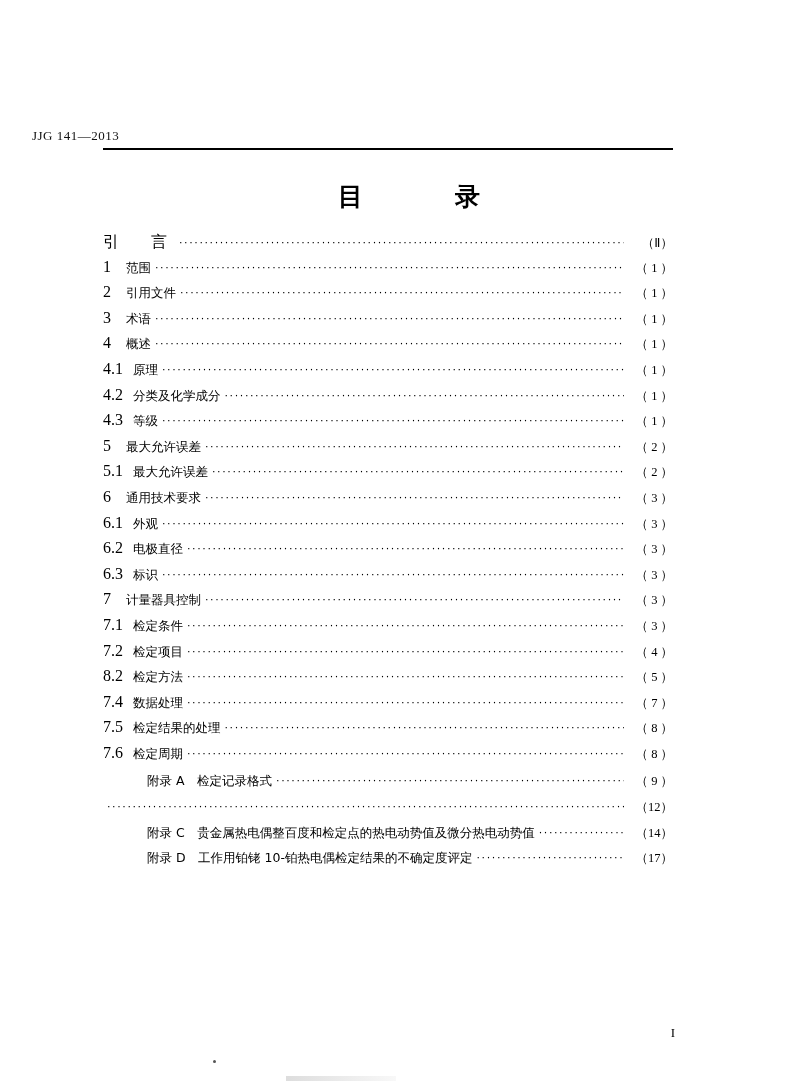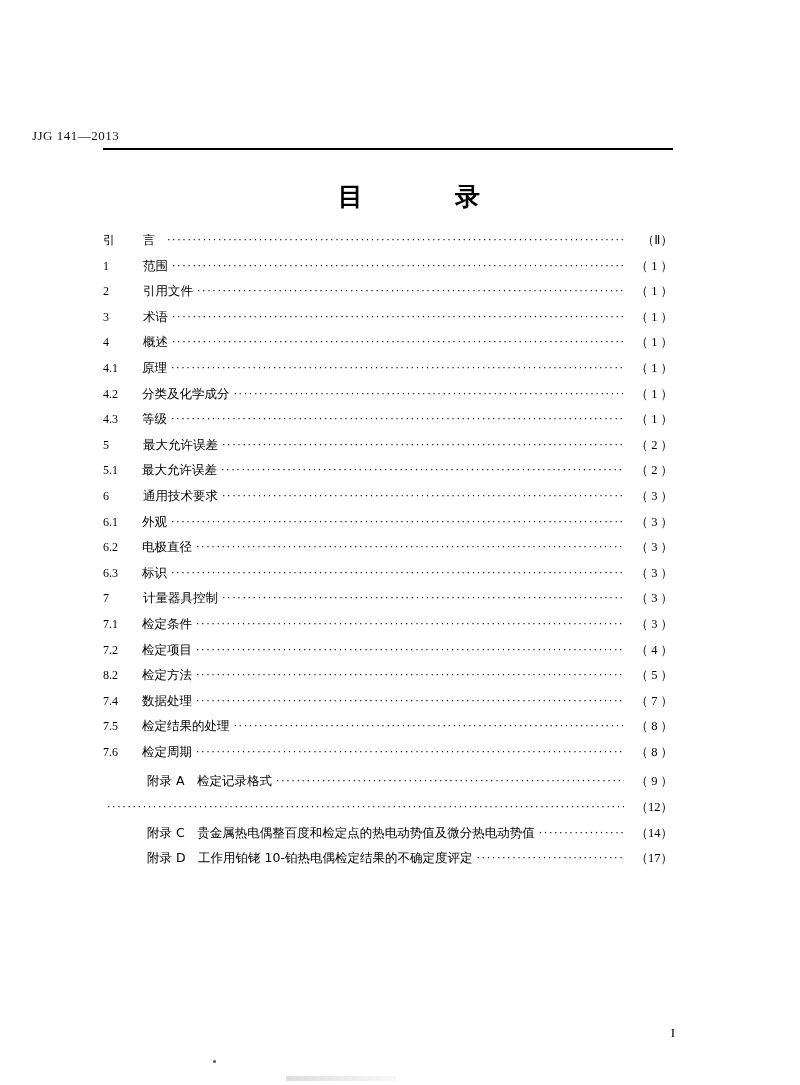--- a/index.html
+++ b/index.html
@@ -59,21 +59,21 @@
     align-items: baseline;
     height: 25.6px;
     font-size: 12.5px;
     font-family: "DejaVu Sans", sans-serif;
     color: #000;
     white-space: nowrap;
   }
   .toc-num {
     flex: 0 0 auto;
     font-family: "Liberation Serif", serif;
-    font-size: 12px;
+    font-size: 16px;
   }
   .toc-label {
     flex: 0 0 auto;
     font-family: "DejaVu Sans", sans-serif;
     font-size: 12.5px;
   }
   .toc-leader {
     flex: 1 1 auto;
     overflow: hidden;
     margin: 0 3px 0 4px;
@@ -89,22 +89,22 @@
     width: 46px;
     text-align: right;
     font-family: "Liberation Serif", serif;
     font-size: 12.5px;
   }
   
   .lvl-intro .toc-num { letter-spacing: 8px; }
   .lvl-0 .toc-num { width: 16px; }
   .lvl-1 .toc-num { width: 30px; }
   .lvl-app .toc-num { width: 0; margin-right: 0; }
-  .lvl-0 .toc-label { margin-left: 24px; }
-  .lvl-1 .toc-label { margin-left: 9px; }
+  .lvl-0 .toc-label { margin-left: 7px; }
+  .lvl-1 .toc-label { }
   .lvl-app .toc-label { margin-left: 0; padding-left: 44px; }
   .pad-top { margin-top: 4px; }
 
   .folio {
     position: absolute;
     bottom: 44px;
     right: 125px;
     font-family: "Liberation Serif", serif;
     font-size: 13px;
   }

